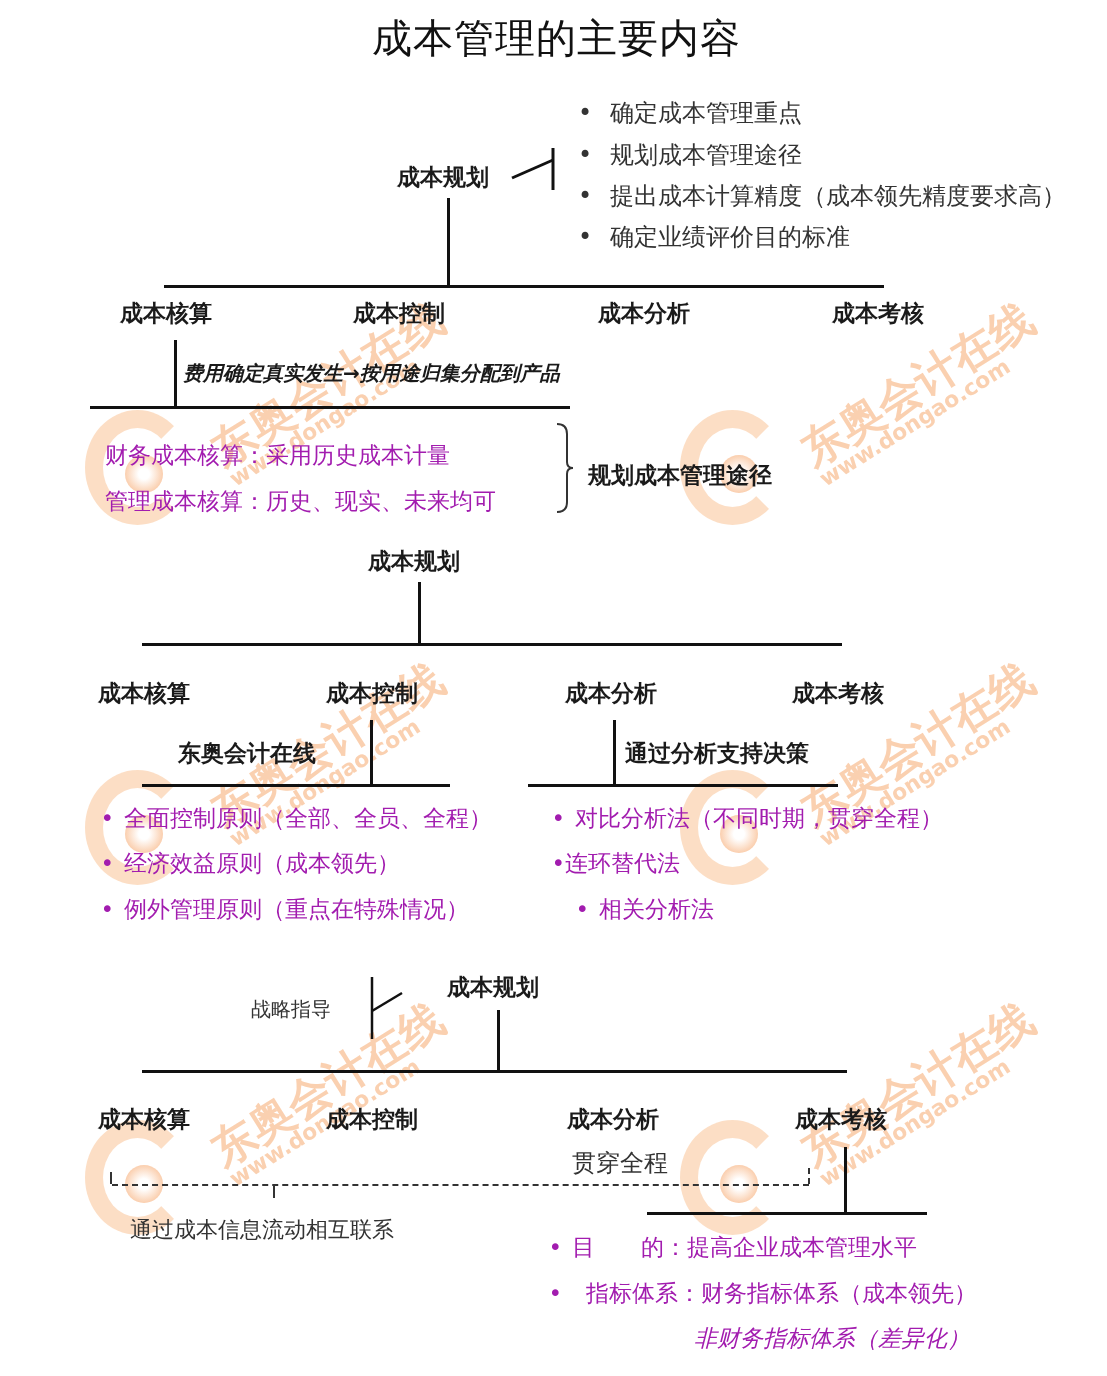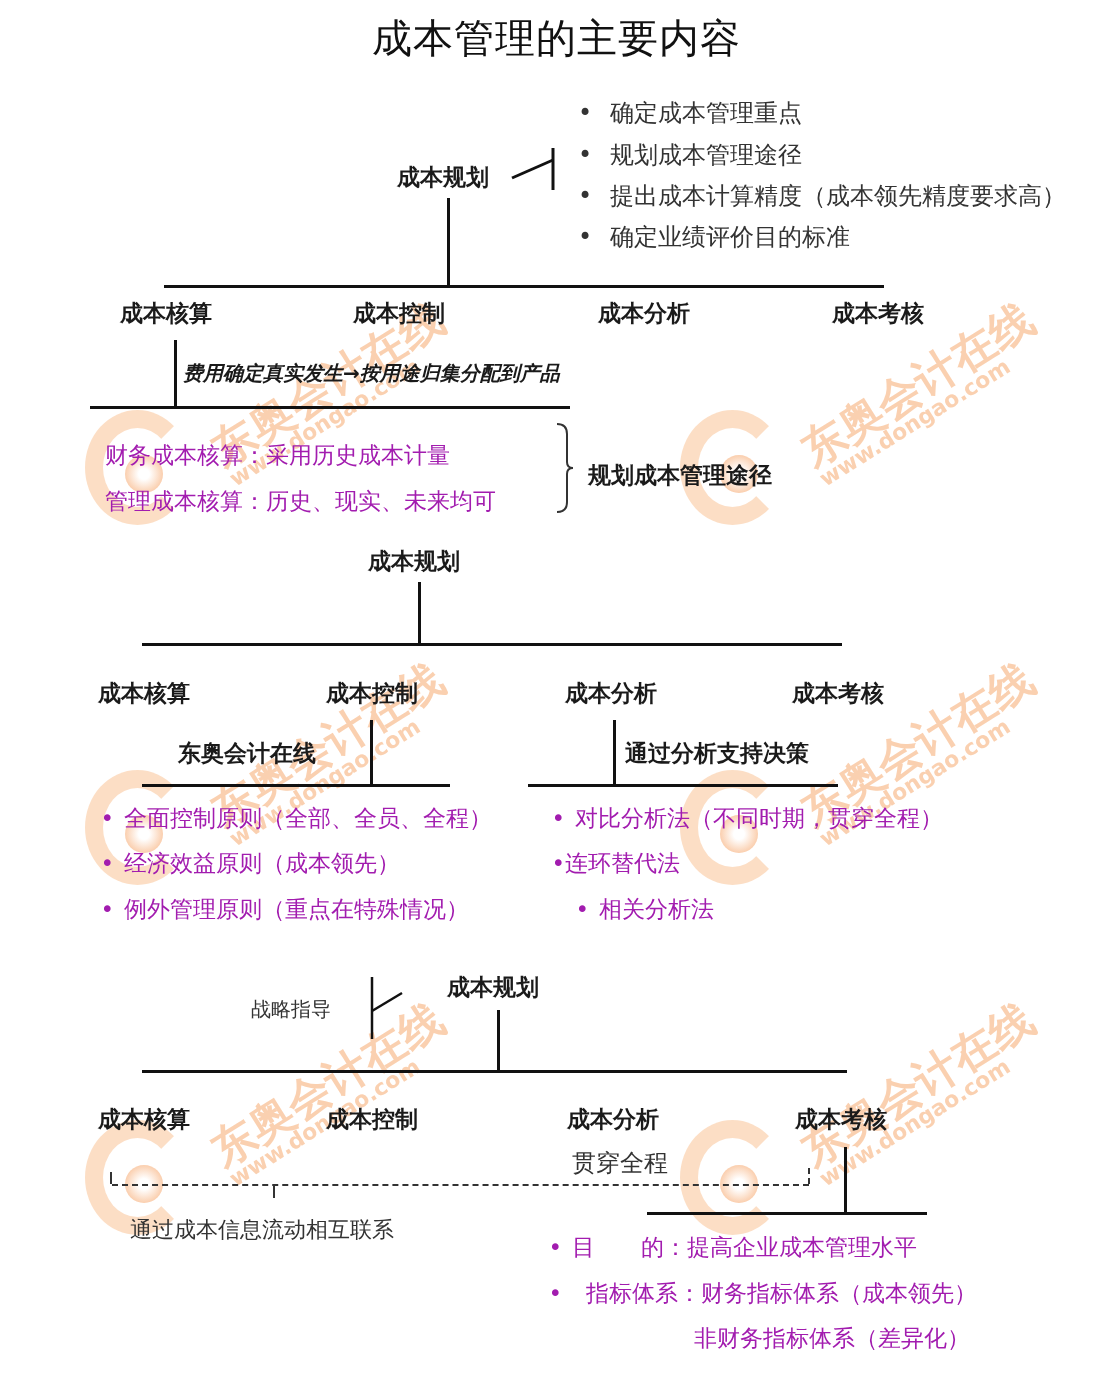--- a/index.html
+++ b/index.html
@@ -141,13 +141,13 @@
 <div class="abs" style="left:110px;top:1172px;width:0;height:12px;border-left:2px dashed #333;"></div>
 <div class="abs" style="left:808px;top:1168px;width:0;height:16px;border-left:2px dashed #333;"></div>
 <div class="abs" style="left:273px;top:1186px;width:0;height:12px;border-left:2px solid #333;"></div>
 <div class="abs small" style="left:130px;top:1215px;font-size:22px;">通过成本信息流动相互联系</div>
 
 <div class="vline" style="left:844px;top:1147px;height:67px;"></div>
 <div class="hline" style="left:647px;top:1212px;width:280px;"></div>
 
 <div class="abs txt" style="left:540px;top:1232px;"><span class="bullet">•</span><span style="margin-left:10px">目　　的：提高企业成本管理水平</span></div>
 <div class="abs txt" style="left:540px;top:1278px;"><span class="bullet">•</span><span style="margin-left:24px">指标体系：财务指标体系（成本领先）</span></div>
-<div class="abs txt" style="left:694px;top:1323px;">非财务指标体系（差异化）</div>
+<div class="abs txt" style="left:694px;top:1323px;font-style:italic;">非财务指标体系（差异化）</div>
 
 </body></html>

